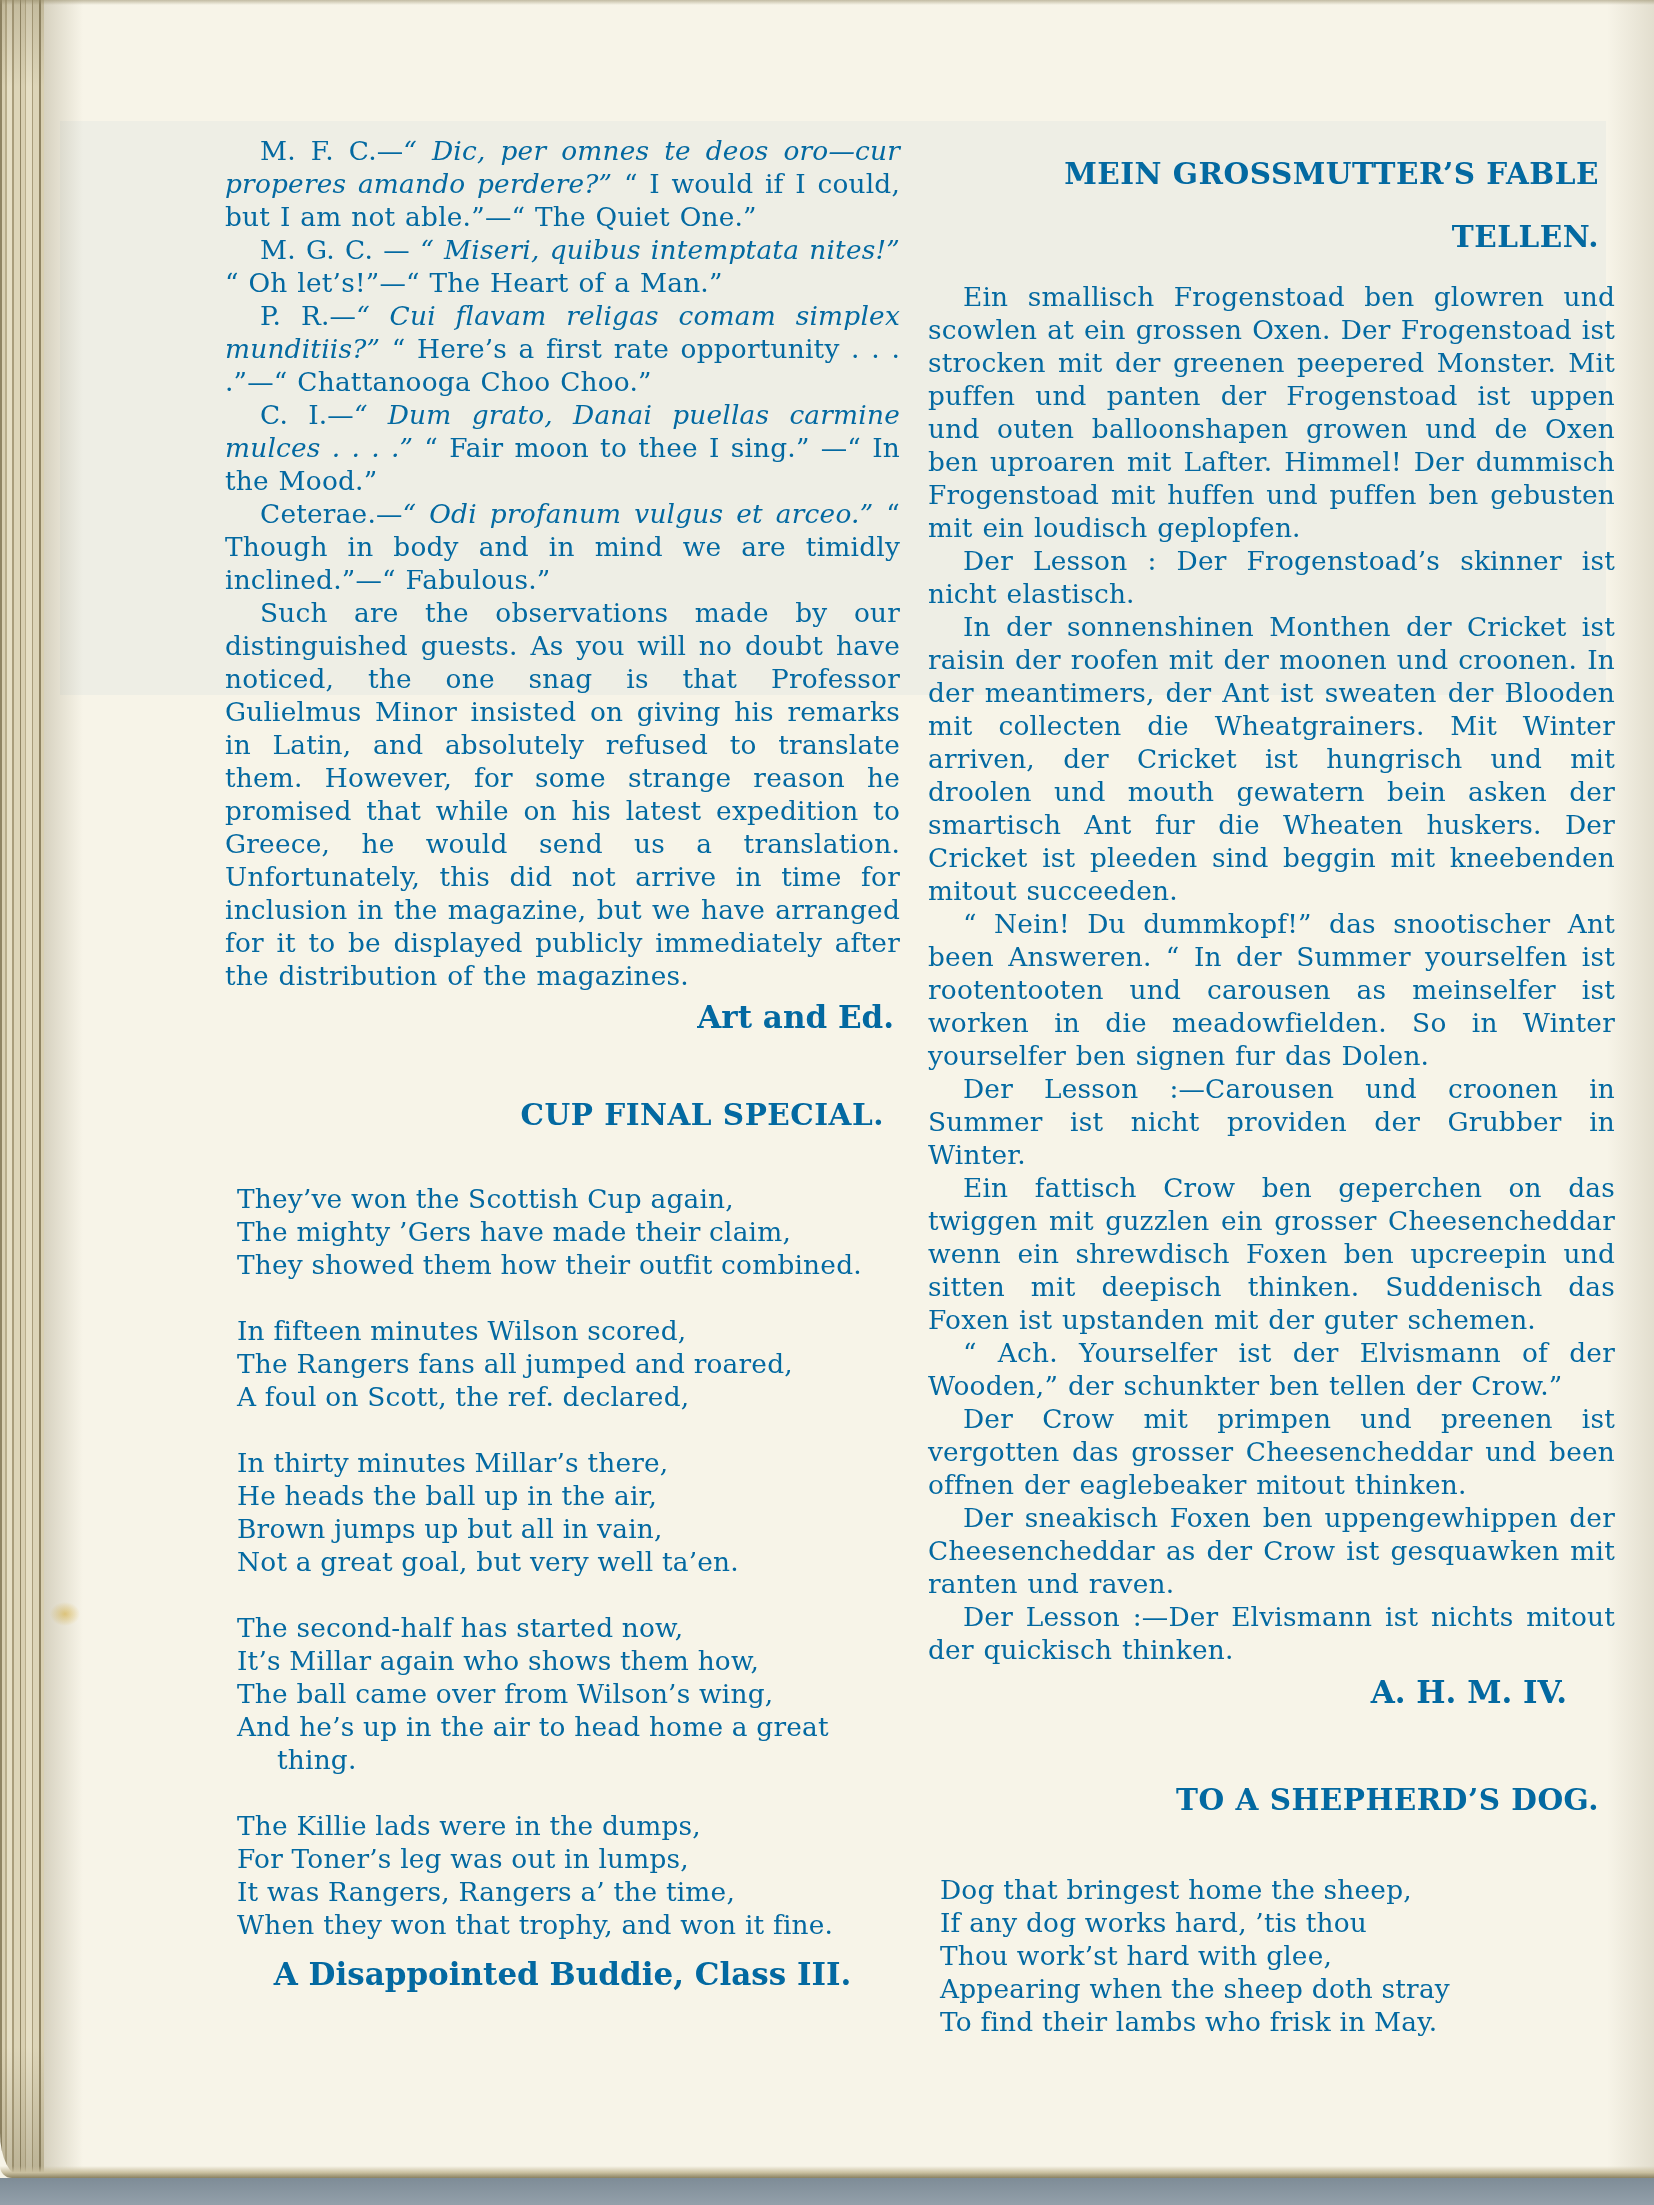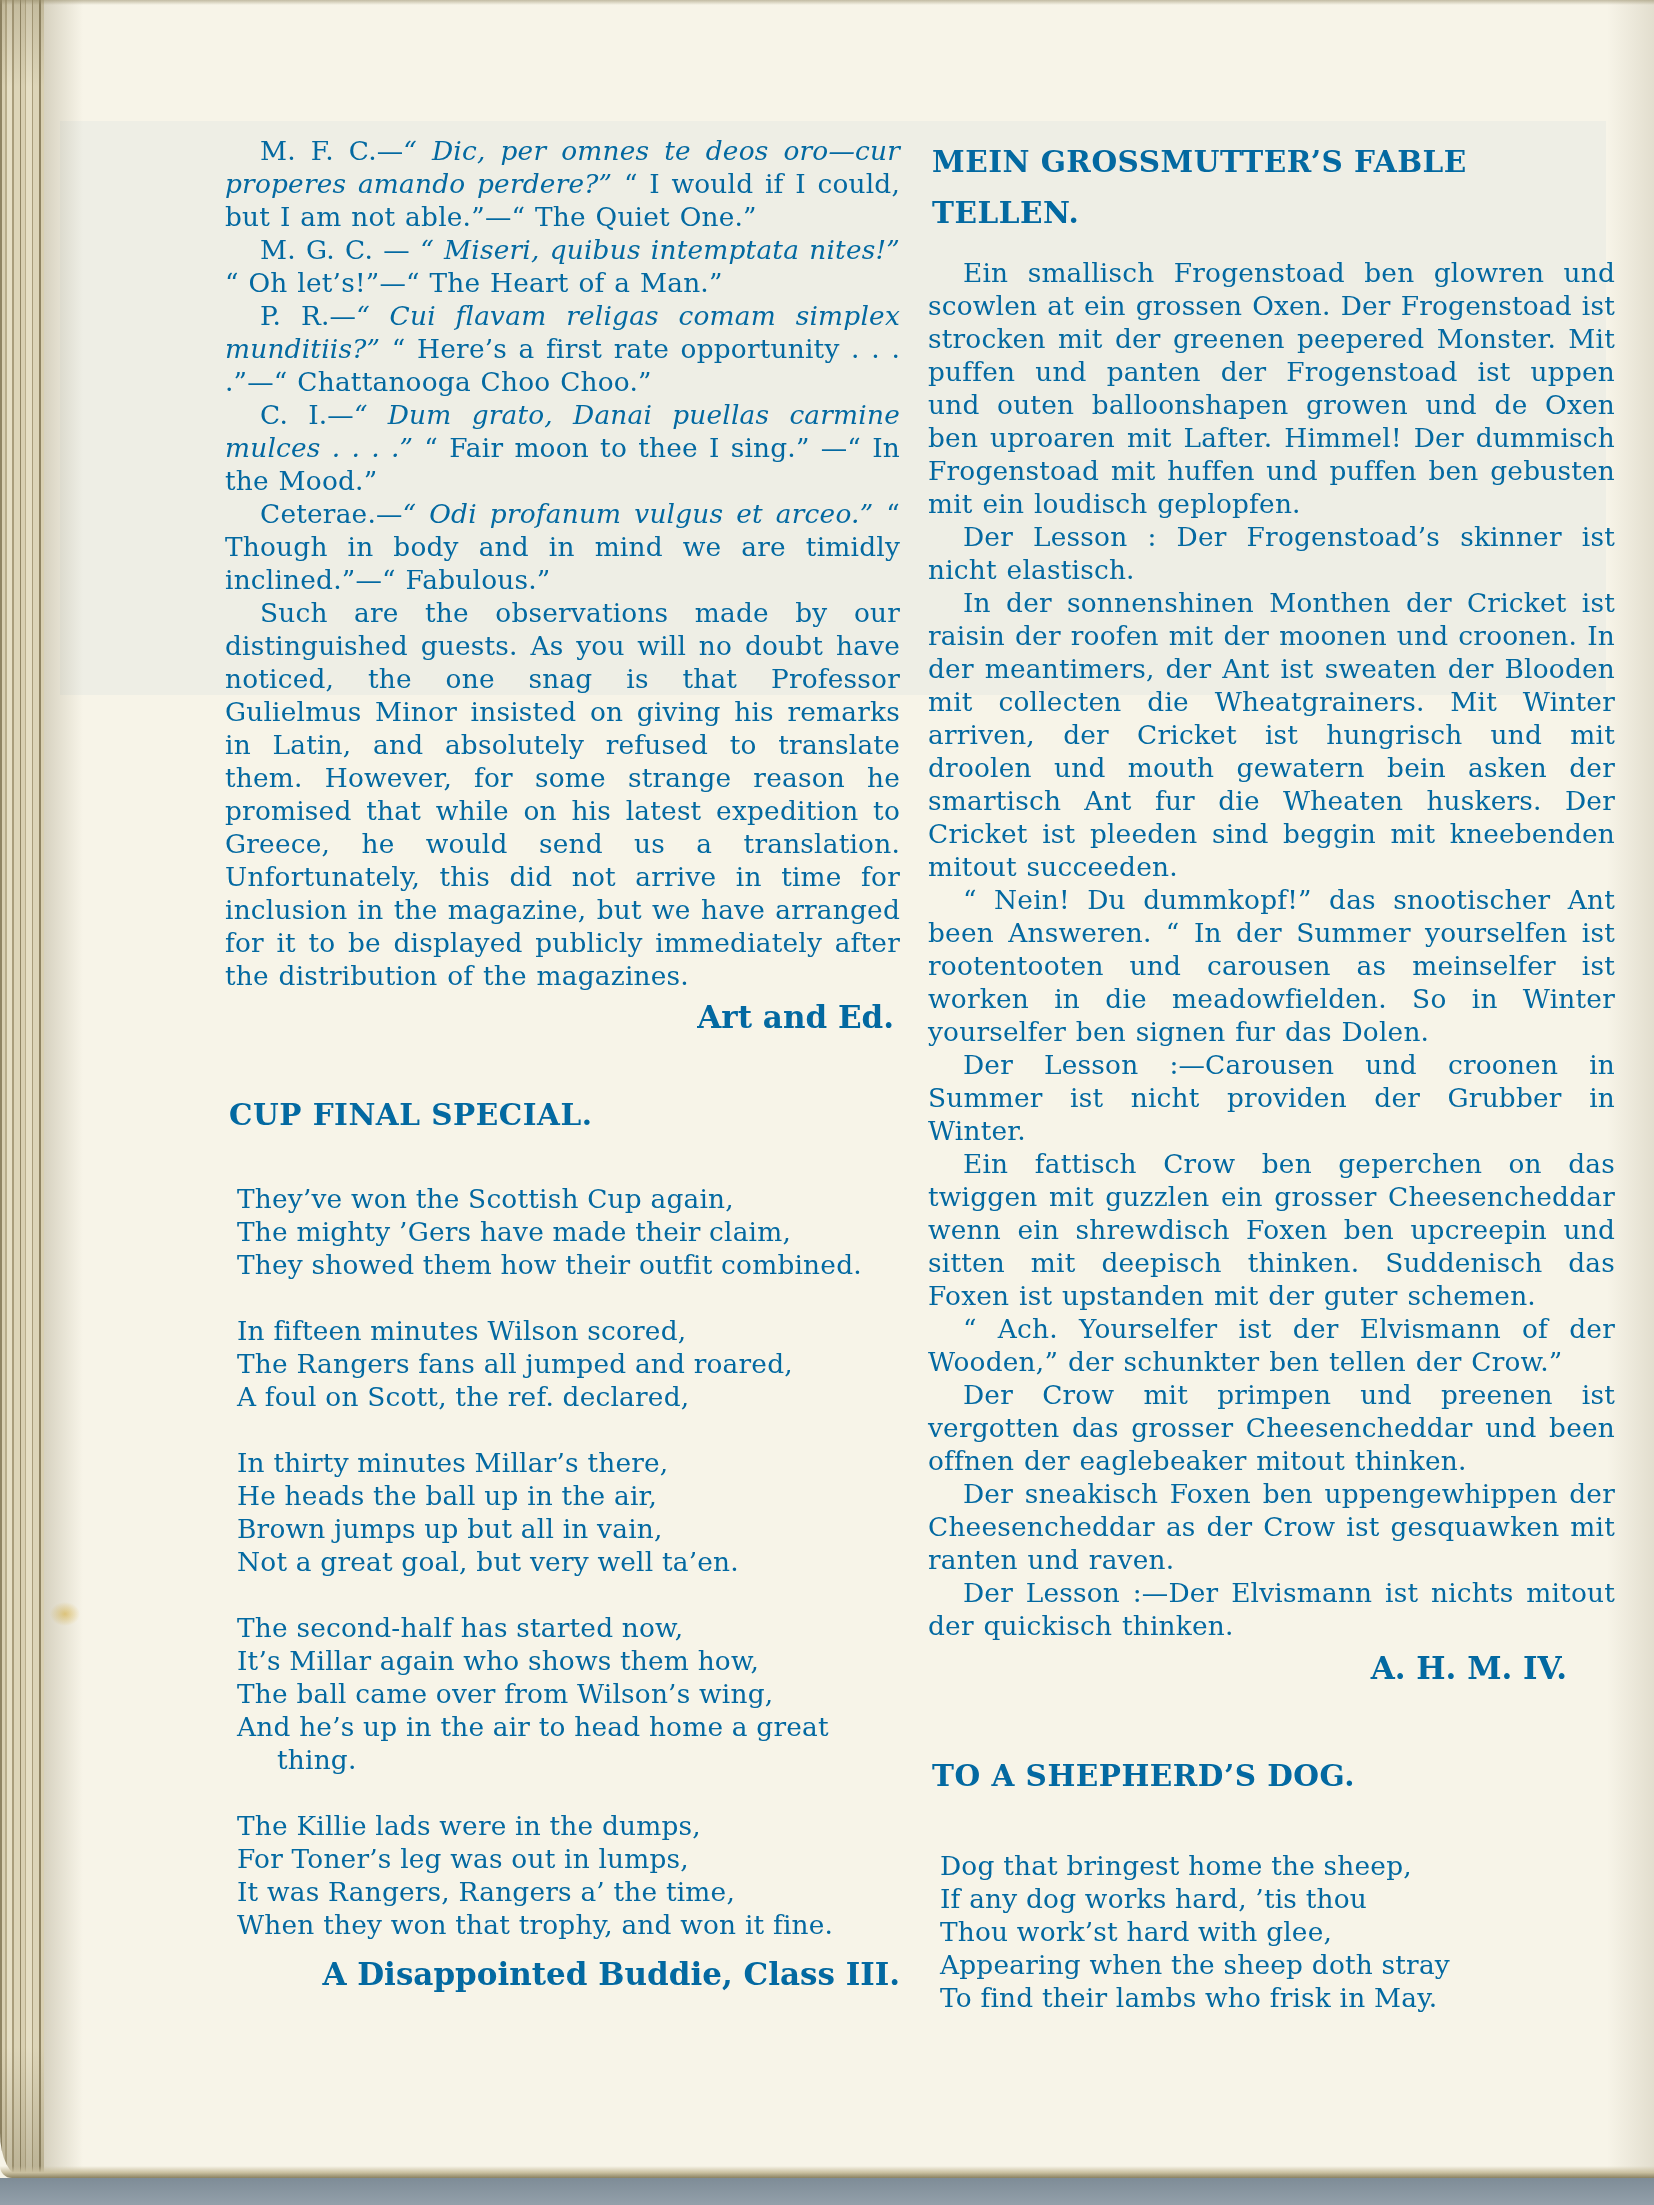--- a/index.html
+++ b/index.html
@@ -37,28 +37,28 @@
     background:radial-gradient(closest-side,#e5c465,rgba(229,196,101,0)); opacity:.8; }
 
   .col { position:absolute; top:134px; }
   .col-left  { left:225px;  width:675px; }
   .col-right { left:928px; width:687px; }
 
   .para { margin:0; font-size:26.4px; line-height:33px; text-indent:35px;
     text-align:justify; letter-spacing:0.2px; word-spacing:1.2px; }
   .para em { font-style:italic; }
 
-  .headline { font-weight:bold; text-align:left; font-size:29.5px; line-height:47px;
-    letter-spacing:0.5px; margin:4px; }
+  .headline { font-weight:bold; text-align:right; font-size:29.5px; line-height:47px;
+    letter-spacing:0.5px; margin:16px; }
   .headline-gap { margin-top:56px; margin-bottom:44px; }
   .mein-heading { margin-bottom:19.6px; }
 
   .signature { font-weight:bold; font-size:31px; line-height:35px; margin:0; }
   .sig-art { text-align:right; padding-right:6px; margin-top:7.6px; }
-  .sig-buddie { text-align:right; margin-top:16.6px; }
+  .sig-buddie { text-align:center; margin-top:16.6px; }
   .sig-ahm { text-align:right; padding-right:48px; margin-top:9px; }
 
   .poem { margin:12px; }
   .poem-line { font-size:26.4px; line-height:33px; white-space:pre-wrap; letter-spacing:0.2px; }
   .stanza { margin:0 0 33px 0; }
   .stanza:last-child { margin-bottom:0; }
   .cup-poem { margin-top:0; }
   .shepherd-heading { margin-top:66px; margin-bottom:50px; }
 </style>
 </head>

